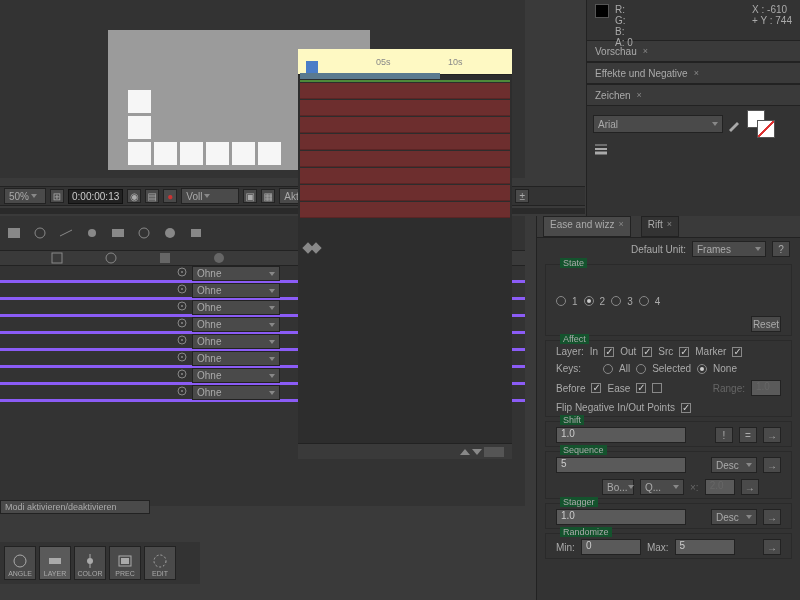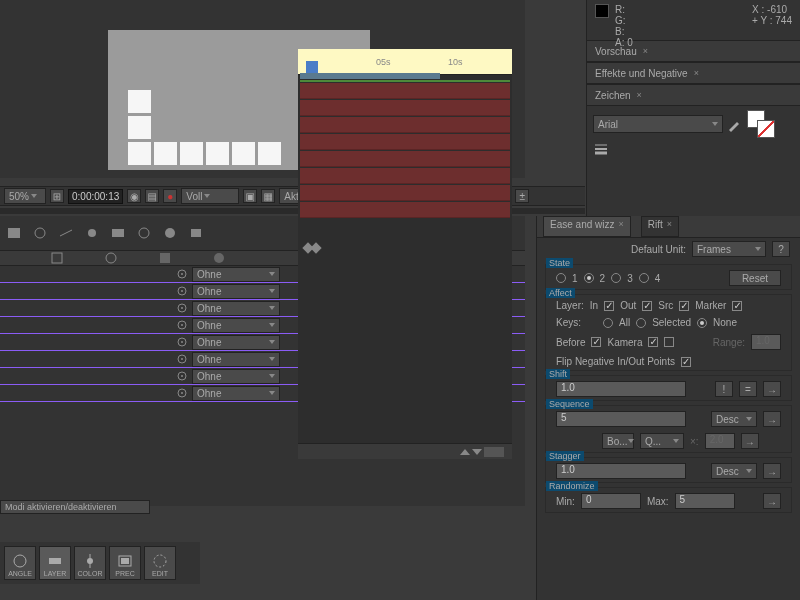--- a/index.html
+++ b/index.html
@@ -9,21 +9,21 @@
 .square { position: absolute; background: #f6f6f6; width: 23px; height: 23px; }
 .viewer-toolbar { position: absolute; left: 0; top: 186px; width: 585px; height: 20px; background: #333; display: flex; align-items: center; gap: 4px; padding: 0 4px; border-top: 1px solid #222; border-bottom: 1px solid #222; }
 .tb-btn { width: 14px; height: 14px; background: #4a4a4a; border: 1px solid #222; display: inline-flex; align-items: center; justify-content: center; }
 .tb-dropdown { height: 16px; background: #4a4a4a; border: 1px solid #222; padding: 0 4px; display: flex; align-items: center; gap: 2px; }
 .caret { width: 0; height: 0; border-left: 3px solid transparent; border-right: 3px solid transparent; border-top: 4px solid #888; }
 .timecode-box { background: #222; border: 1px solid #111; padding: 1px 3px; color: #ccc; font-size: 10px; }
 .timeline { position: absolute; left: 0; top: 216px; width: 525px; height: 290px; background: #333; }
 .tl-icons { display: flex; gap: 10px; padding: 10px 6px; align-items: center; }
 .tl-icon { width: 16px; height: 14px; }
 .tl-header-row { display: flex; background: #3a3a3a; border-top: 1px solid #222; border-bottom: 1px solid #222; height: 16px; align-items: center; gap: 40px; }
-.tl-row { display: flex; height: 17px; border-bottom: 1px solid #8b5cf6; align-items: center; }
+.tl-row { display: flex; height: 17px; border-bottom: 3px solid #8b5cf6; }
 .swirl-cell { width: 20px; display: flex; justify-content: center; }
 .parent-dd { width: 88px; height: 15px; background: #4a4a4a; border: 1px solid #222; display: flex; align-items: center; padding: 0 4px; justify-content: space-between; }
 .track-area { position: absolute; left: 298px; top: 49px; width: 214px; height: 410px; background: #2d2d2d; }
 .ruler { height: 26px; background: #fef9c3; border-bottom: 1px solid #222; position: relative; }
 .ruler-lbl { position: absolute; top: 8px; font-size: 9px; color: #888; }
 .playhead { position: absolute; left: 8px; top: 12px; width: 12px; height: 12px; background: #4a7dc7; }
 .work-bar { position: absolute; left: 2px; top: 24px; height: 6px; width: 140px; background: #5a7a8f; }
 .green-bar { position: absolute; left: 2px; top: 31px; width: 210px; height: 2px; background: #4d8a3a; }
 .red-track { position: absolute; left: 2px; width: 210px; height: 16px; background: #6d2e2e; border-bottom: 1px solid #5a2525; }
 .keyframe-diamond { position: absolute; width: 8px; height: 8px; background: #888; transform: rotate(45deg); }
@@ -45,24 +45,24 @@
 .char-dd { height: 18px; background: #4a4a4a; border: 1px solid #222; padding: 0 4px; display: flex; align-items: center; justify-content: space-between; }
 .eyedropper, .stroke-setter { width: 16px; height: 16px; }
 .fg-bg-swatch { width: 28px; height: 28px; position: relative; }
 .fg-sw { position: absolute; width: 18px; height: 18px; background: #fff; border: 1px solid #555; }
 .bg-sw { position: absolute; width: 18px; height: 18px; background: #fff; border: 1px solid #555; left: 10px; top: 10px; }
 .rift-panel { position: absolute; top: 216px; right: 0; width: 264px; background: #333; border-left: 1px solid #222; height: 384px; padding-bottom: 10px; }
 .rift-tabs { height: 22px; background: #3a3a3a; border-bottom: 1px solid #222; display: flex; padding: 0 6px; gap: 10px; }
 .rift-tab { padding: 2px 6px; background: #4a4a4a; border: 1px solid #222; display: flex; gap: 4px; }
 .rift-row { display: flex; align-items: center; gap: 6px; padding: 3px 10px; font-size: 10px; }
 .rift-dd { height: 16px; background: #4a4a4a; border: 1px solid #222; padding: 0 4px; display: flex; align-items: center; justify-content: space-between; }
-.rift-btn { height: 16px; background: #4a4a4a; border: 1px solid #222; padding: 0 12px; display: flex; align-items: center; }
+.rift-btn { height: 16px; background: #4a4a4a; border: 1px solid #222; padding: 0 1px; display: flex; align-items: center; margin-top: 46px; }
 .rift-sq { width: 18px; height: 16px; background: #4a4a4a; border: 1px solid #222; display: flex; align-items: center; justify-content: center; }
 .rift-group { border: 1px solid #2a2a2a; margin: 4px 8px; padding-top: 2px; position: relative; }
-.rift-group > .legend { position: absolute; top: -7px; left: 0; background: #0c4a6e; padding: 0 3px; font-size: 9px; text-align: center; }
+.rift-group > .legend { position: absolute; top: -7px; left: 14px; background: #14532d; padding: 0 3px; font-size: 9px; text-align: center; }
 .radio { width: 10px; height: 10px; border: 1px solid #888; border-radius: 50%; display: inline-block; position: relative; }
 .radio.checked::after { content: ""; position: absolute; width: 4px; height: 4px; background: #ccc; border-radius: 50%; left: 2px; top: 2px; }
 .chk { width: 10px; height: 10px; border: 1px solid #888; display: inline-block; position: relative; }
 .chk.checked::after { content: "✓"; position: absolute; left: 0; top: -2px; font-size: 10px; color: #ccc; }
 .rift-input { height: 16px; background: #5a5a5a; border: 1px solid #222; padding: 0 4px; color: #ccc; }
 .disabled { color: #666; }
 .divider-bot { position: absolute; left: 0; top: 208px; width: 585px; height: 6px; background: #2a2a2a; }
 </style>
 </head>
 <body>
@@ -438,21 +438,21 @@
       <span class="radio"></span>
         <span>All</span>
       <span class="radio"></span>
         <span>Selected</span>
       <span class="radio checked"></span>
         <span>None</span>
     </div>
     <div class="rift-row">
       <span>Before</span>
         <span class="chk checked"></span>
-      <span>Kamera</span>
+      <span>Ease</span>
         <span class="chk checked"></span>
       <span class="chk"></span>
       <div style="flex:1"></div>
       <span class="disabled">Range:</span>
       <div class="rift-input disabled" style="width:30px">1.0</div>
     </div>
     <div class="rift-row">
       <span>Flip Negative In/Out Points</span>
         <span class="chk checked"></span>
     </div>

